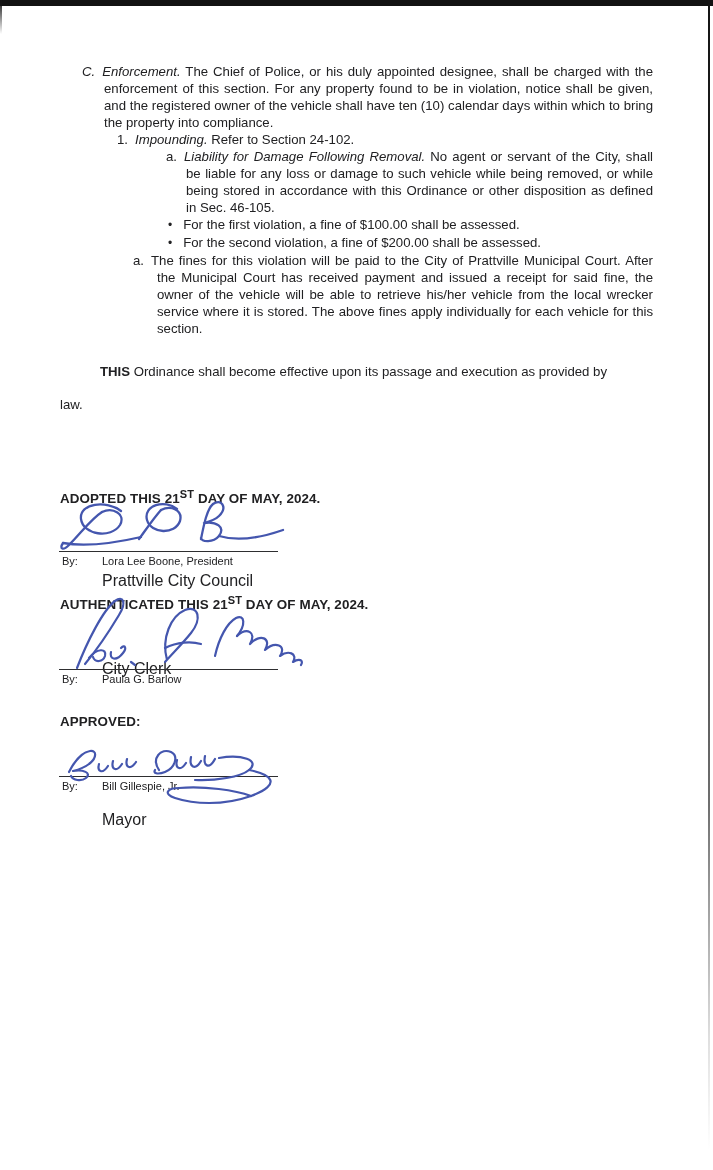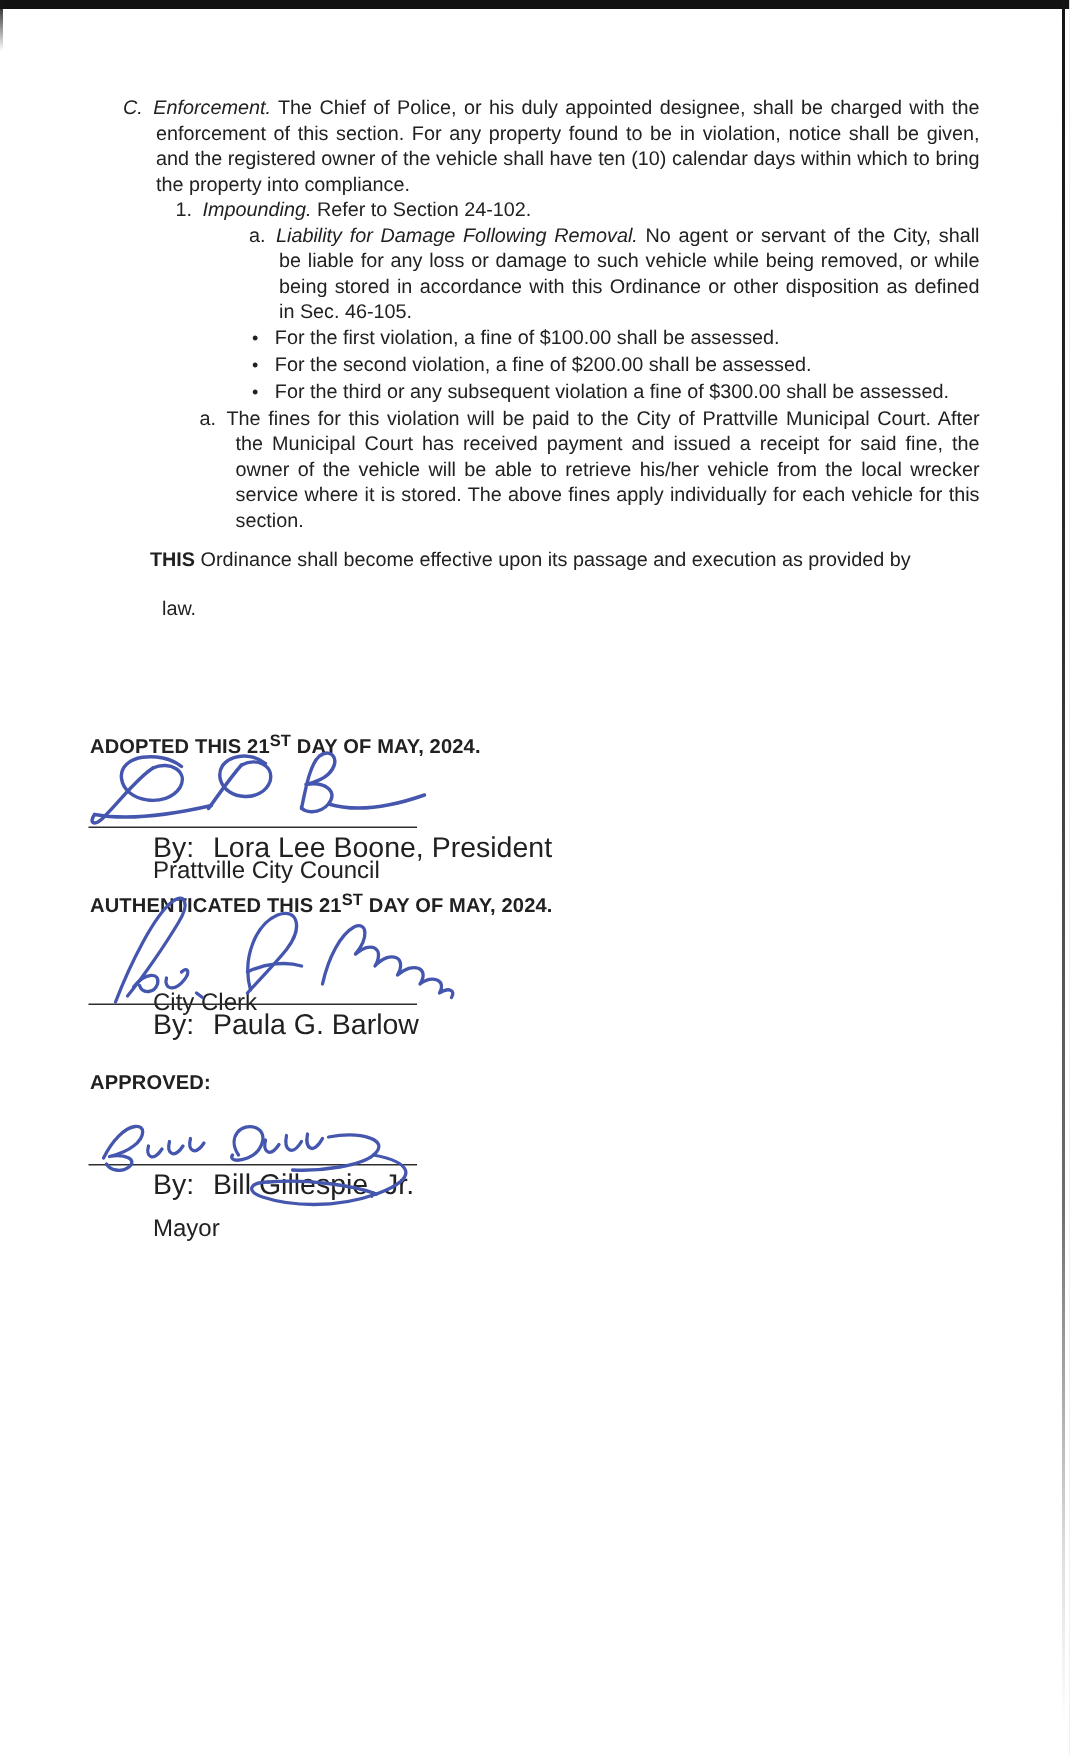--- a/index.html
+++ b/index.html
@@ -37,33 +37,33 @@
   .just { text-align: justify; }
   .p-c   { padding-left: 44px;  text-indent: -22px; }
   .p-n   { padding-left: 80px;  text-indent: -23px; }
   .p-a1  { padding-left: 126px; text-indent: -20px; }
   .p-bul { padding-left: 130px; text-indent: -22px; }
   .p-a2  { padding-left: 97px;  text-indent: -24px; }
   .lbl { margin-right: 7px; }
   .bul-mark { margin-right: 11px; font-size: 12px; }
   .ital { font-style: italic; }
   .bold { font-weight: bold; }
-  .p-this { margin-top: 9px; text-indent: 40px; }
-  .p-law  { margin-top: 16px; margin-left: 48px; }
+  .p-this { margin-top: 26px; text-indent: 40px; }
+  .p-law  { margin-top: 16px; }
   
   .h-line {
     position: absolute; left: 60px; font-size: 13.4px; font-weight: bold;
     letter-spacing: 0.1px; white-space: nowrap; z-index: 1;
   }
   .h-line sup { font-size: 11px; vertical-align: 5px; font-weight: bold; }
   .sig-rule {
     position: absolute; left: 59px; width: 219px; height: 0;
     border-top: 1.6px solid #2e2e30; z-index: 2;
   }
-  .by-row { position: absolute; left: 62px; font-size: 19px; z-index: 1; margin-left: 40px; }
+  .by-row { position: absolute; left: 62px; font-size: 11px; z-index: 1; }
   .by-lbl { display: inline-block; width: 40px; }
   .sig-title { position: absolute; left: 102px; font-size: 16px; z-index: 1; }
   .sig-svg { position: absolute; z-index: 5; pointer-events: none; }
   .sig-svg path { fill: none; stroke-linecap: round; stroke-linejoin: round; }
   
   .footer {
     position: absolute; top: 1081px; left: 0; width: 100%;
     text-align: center; font-size: 13.4px; font-weight: bold;
     letter-spacing: 0.2px; z-index: 1;
   }
@@ -81,21 +81,20 @@
 
     <div class="p-c just"><span class="lbl ital">C.</span><span class="ital">Enforcement.</span> <span>The Chief of Police, or his duly appointed designee, shall be charged with the enforcement of this section. For any property found to be in violation, notice shall be given, and the registered owner of the vehicle shall have ten (10) calendar days within which to bring the property into compliance.</span></div>
 
     <div class="p-n"><span class="lbl">1.</span><span class="ital">Impounding.</span> <span> Refer to Section 24-102.</span></div>
 
     <div class="p-a1 just"><span class="lbl">a.</span><span class="ital">Liability for Damage Following Removal.</span> <span>No agent or servant of the City, shall be liable for any loss or damage to such vehicle while being removed, or while being stored in accordance with this Ordinance or other disposition as defined in Sec. 46-105.</span></div>
 
 
     <div class="p-bul"><span class="bul-mark">•</span><span>For the first violation, a fine of $100.00 shall be assessed.</span></div>
     <div class="p-bul"><span class="bul-mark">•</span><span>For the second violation, a fine of $200.00 shall be assessed.</span></div>
-    <div class="p-bul just"><span class="bul-mark">•</span><span>For the third or any subsequent violation a fine of $300.00 shall be assessed.</span></div>
 
     <div class="p-a2 just"><span class="lbl">a.</span><span>The fines for this violation will be paid to the City of Prattville Municipal Court. After the Municipal Court has received payment and issued a receipt for said fine, the owner of the vehicle will be able to retrieve his/her vehicle from the local wrecker service where it is stored. The above fines apply individually for each vehicle for this section.</span></div>
 
     <div class="p-this just"><span class="bold">THIS</span><span> Ordinance shall become effective upon its passage and execution as provided by</span></div>
 
     <div class="p-law">law.</div>
   </div>
 
   <div class="h-line" style="top:488px;"><span>ADOPTED THIS 21</span><sup>ST</sup><span> DAY OF MAY, 2024.</span></div>
 

